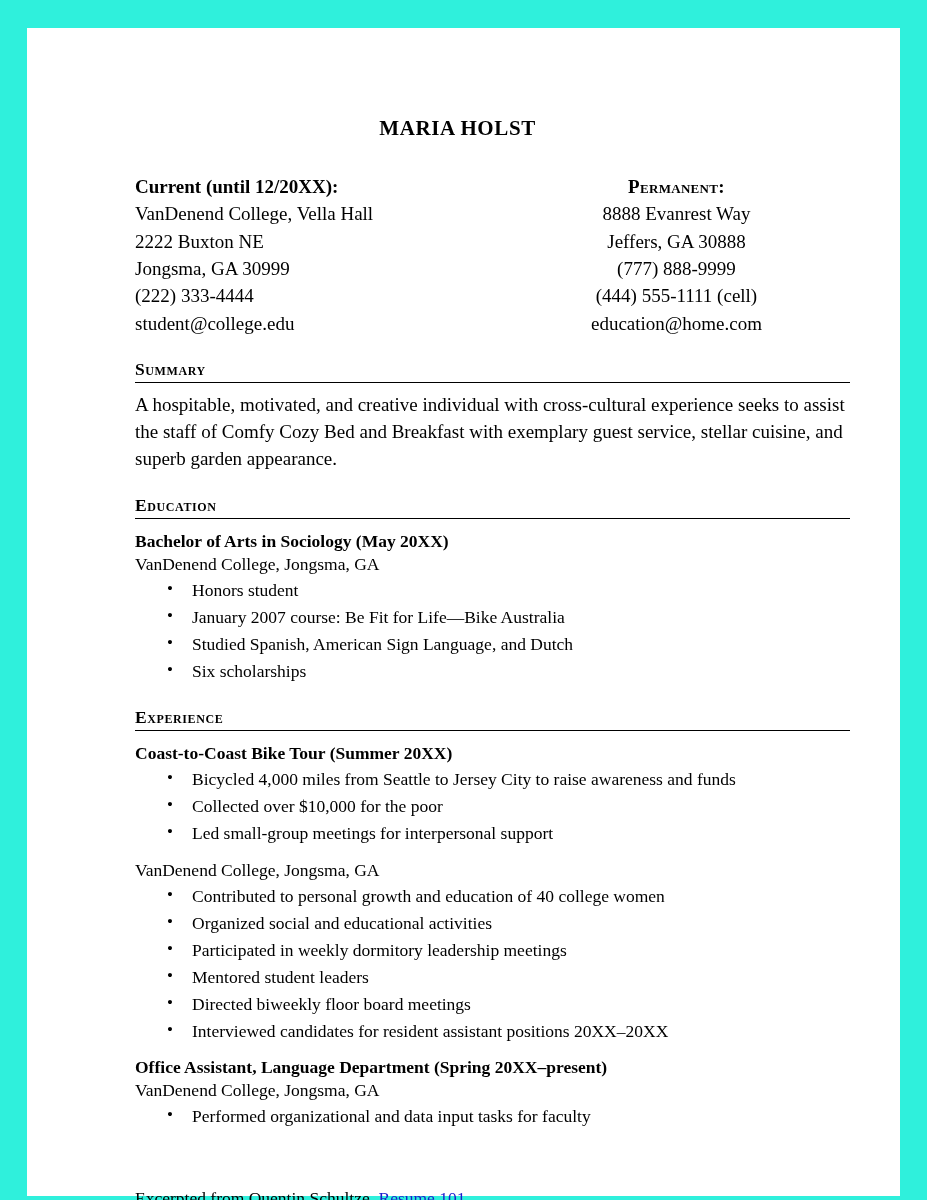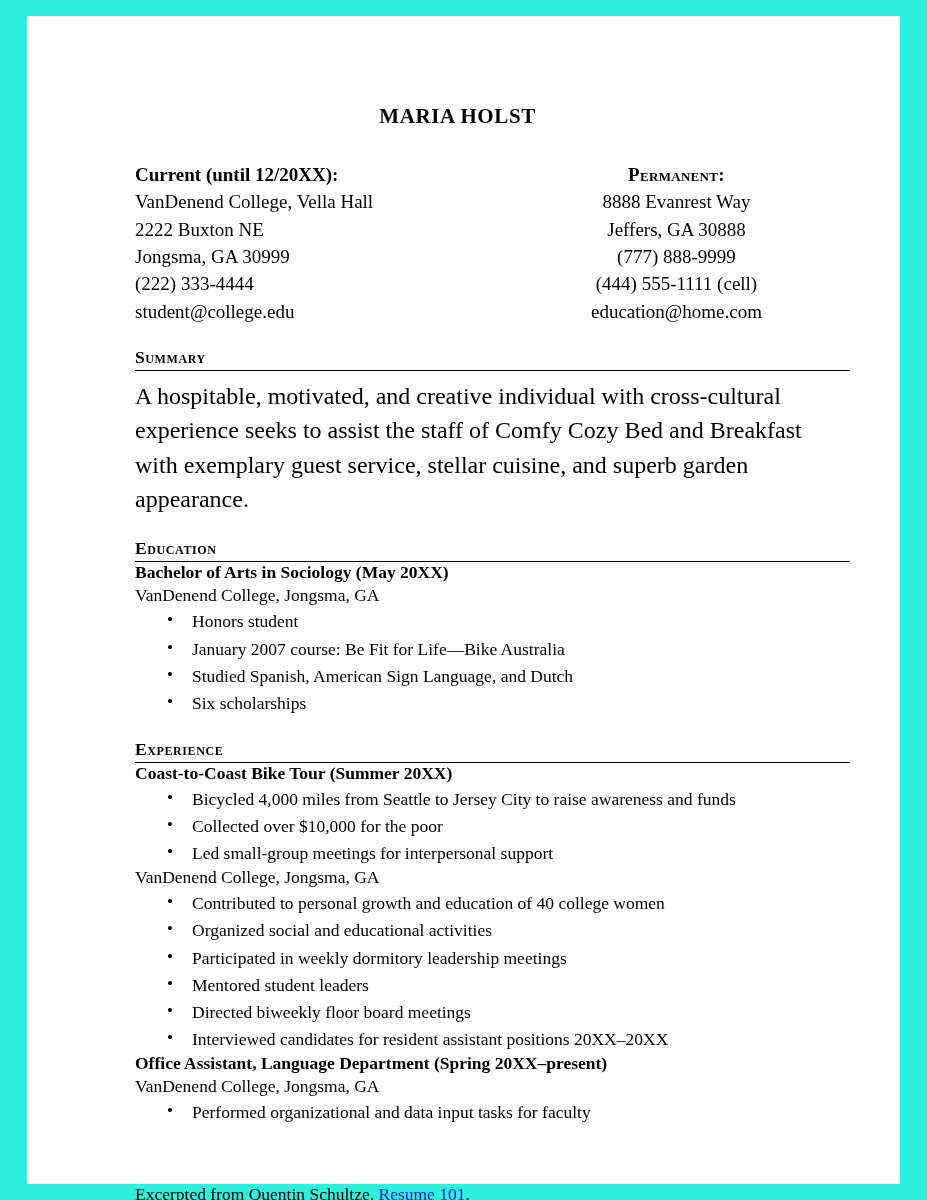--- a/index.html
+++ b/index.html
@@ -9,21 +9,21 @@
   body {
     width: 927px;
     height: 1200px;
     background: #2ff0dc;
     font-family: "Liberation Serif", serif;
     overflow: hidden;
   }
   .page {
     position: absolute;
     left: 27px;
-    top: 16px;
+    top: 28px;
     width: 873px;
     height: 1168px;
     background: #ffffff;
     box-sizing: border-box;
   }
   .inner {
     padding: 88px 80px 0 108px;
   }
   .doc-title {
     text-align: center;
@@ -61,27 +61,28 @@
     font-size: 17.5px;
     font-weight: bold;
     font-variant: small-caps;
     letter-spacing: 0.6px;
     border-bottom: 1.4px solid #000;
     padding-bottom: 2px;
     margin-right: 0px;
     width: 715px;
   }
   .para {
-    font-size: 24px;
+    font-size: 19px;
     line-height: 1.43;
     margin-top: 8px;
     width: 715px;
     text-align: left;
   }
   .entry {
+    margin-top: 12px;
   }
   .entry-title {
     font-size: 17.5px;
     font-weight: bold;
     margin-bottom: 2px;
   }
   .entry-sub {
     font-size: 17.5px;
     margin-bottom: 2px;
   }

